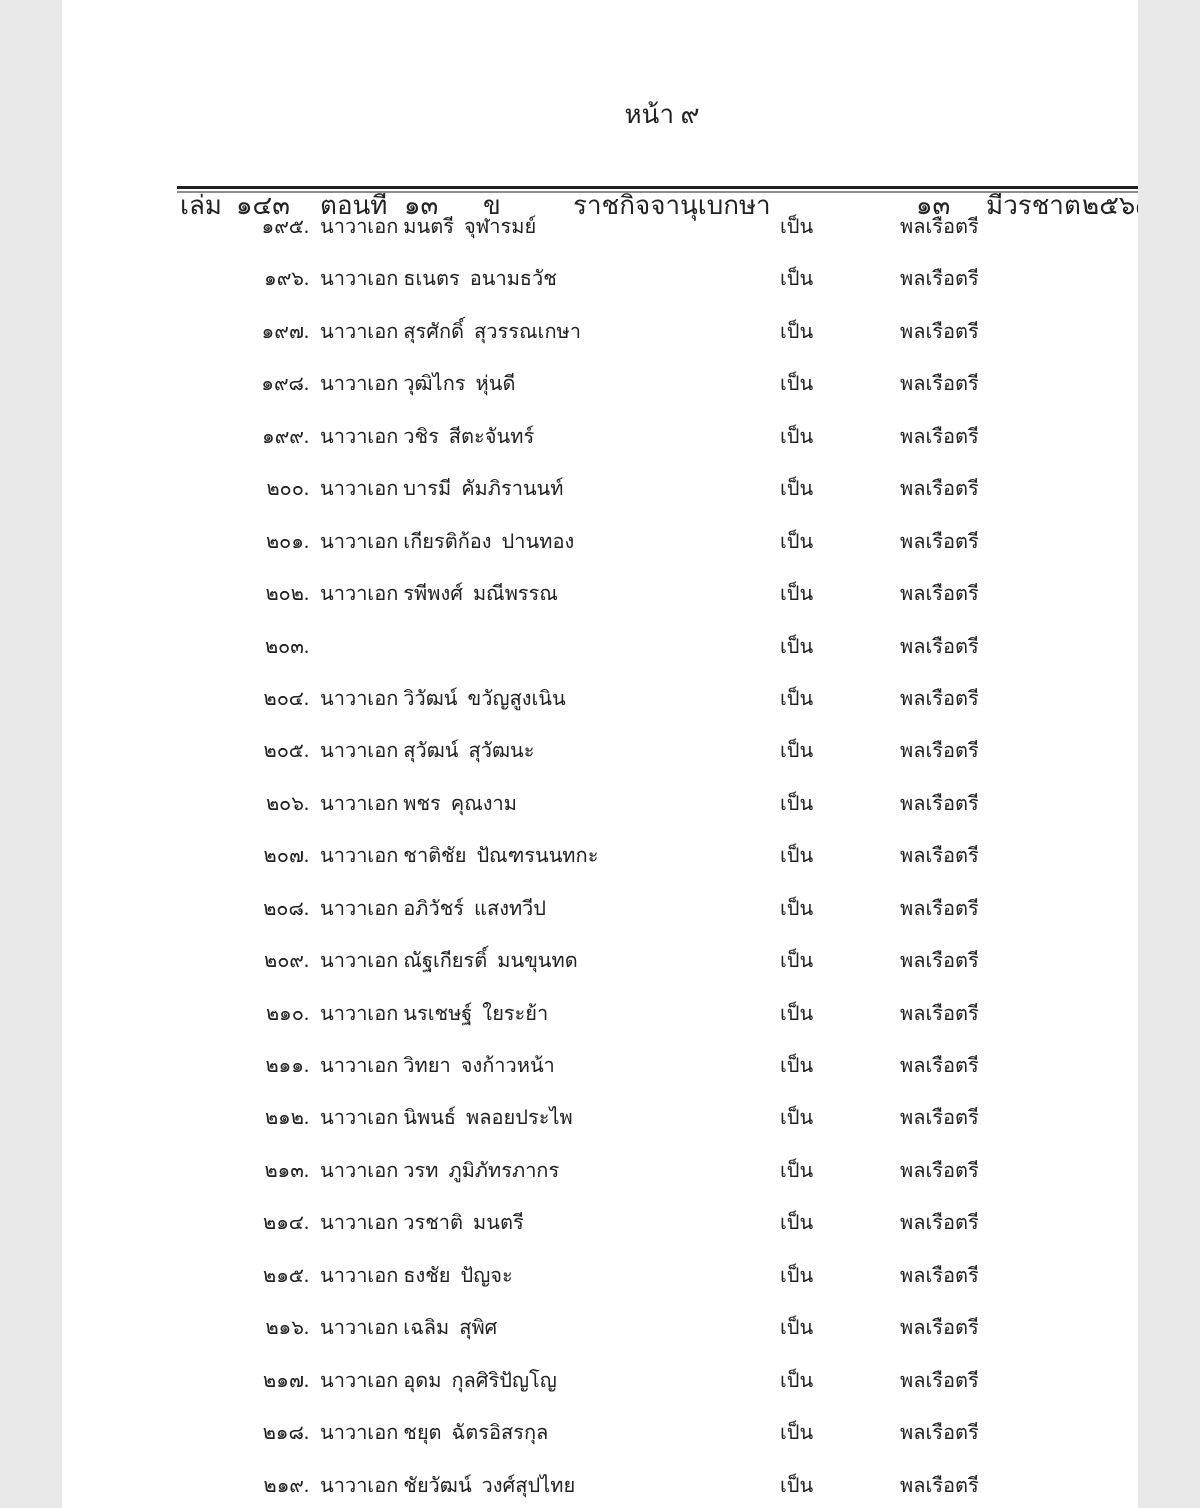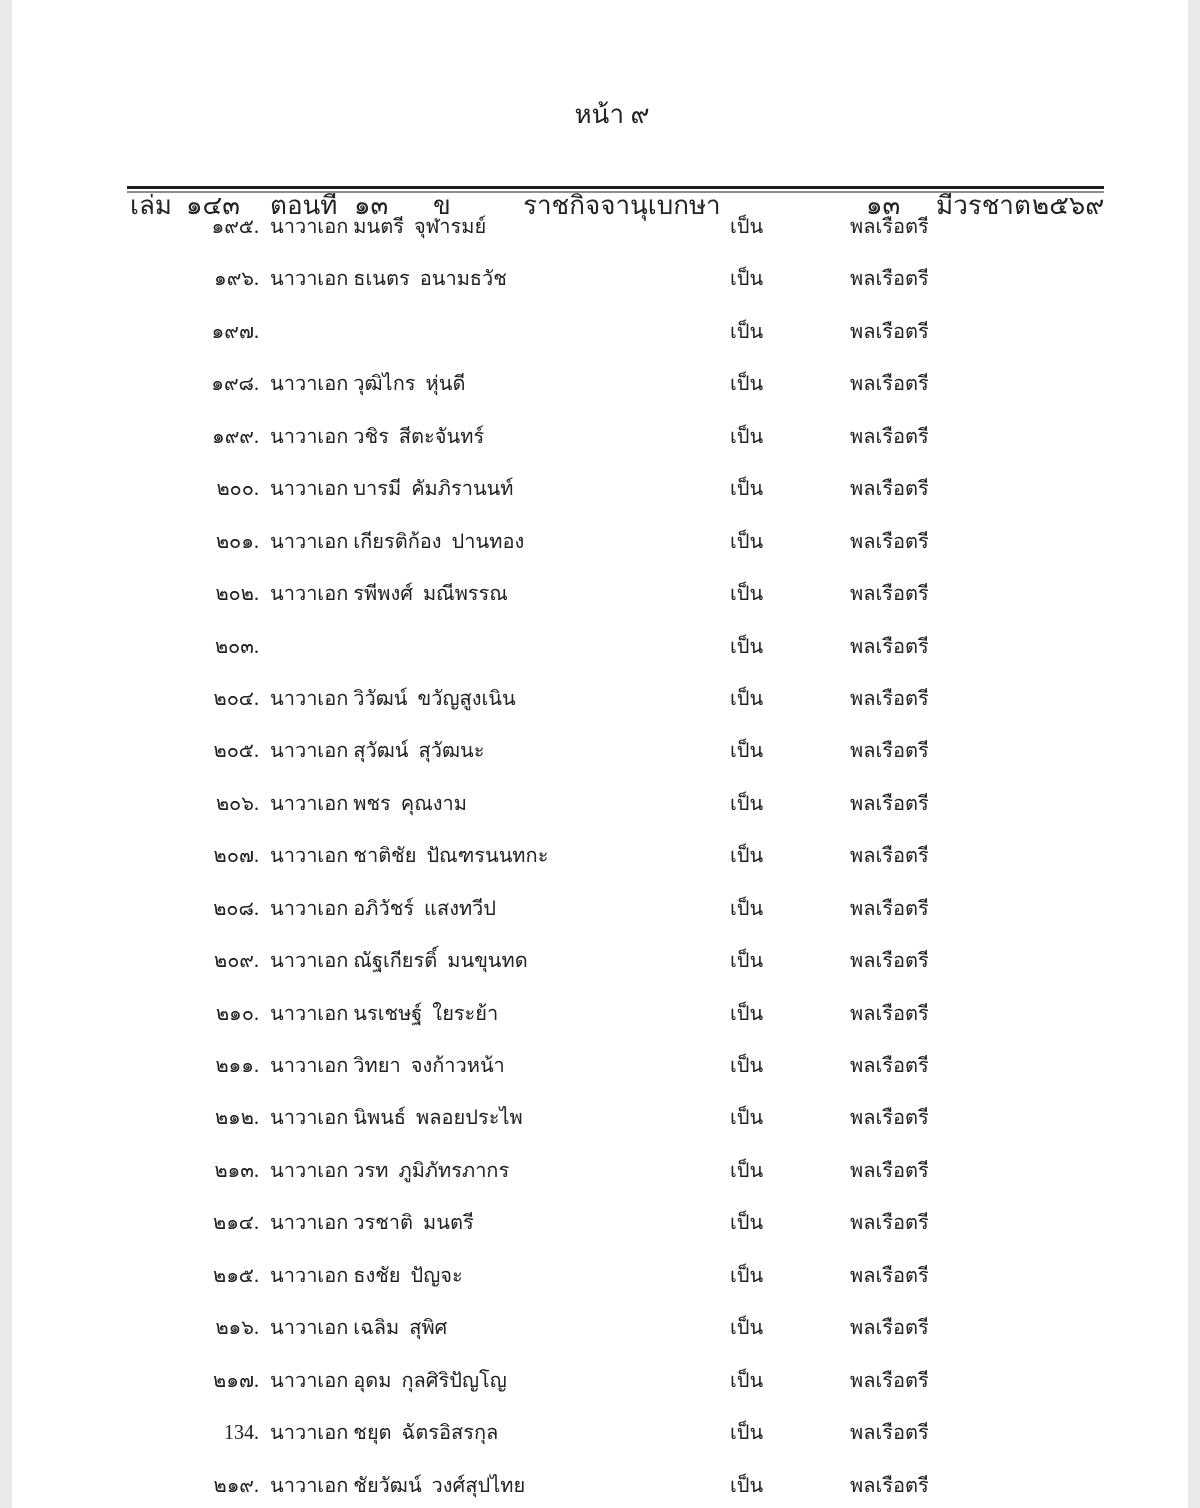--- a/index.html
+++ b/index.html
@@ -2,21 +2,21 @@
 <html lang="th"><head>
 <meta charset="utf-8">
 <style>
   html, body {
     margin: 0;
     padding: 0;
     background: #e9e9e9;
   }
   .page {
     position: relative;
-    width: 1176px;
+    width: 1076px;
     height: 1508px;
     margin: 0 auto;
     background: #ffffff;
     font-family: "Liberation Serif", "DejaVu Serif", serif;
     color: #222222;
     overflow: hidden;
   }
   
   .page-no {
     position: absolute;
@@ -112,20 +112,21 @@
 
     <div class="row">
       <span class="c-no">๑๙๖.</span>
       <span class="c-name">นาวาเอก ธเนตร  อนามธวัช</span>
       <span class="c-verb">เป็น</span>
       <span class="c-rank">พลเรือตรี</span>
     </div>
 
     <div class="row">
       <span class="c-no">๑๙๗.</span>
+      <span class="c-name">นาวาเอก สุรศักดิ์  สุวรรณเกษา</span>
       <span class="c-verb">เป็น</span>
       <span class="c-rank">พลเรือตรี</span>
     </div>
 
     <div class="row">
       <span class="c-no">๑๙๘.</span>
       <span class="c-name">นาวาเอก วุฒิไกร  หุ่นดี</span>
       <span class="c-verb">เป็น</span>
       <span class="c-rank">พลเรือตรี</span>
     </div>
@@ -256,21 +257,21 @@
     </div>
 
     <div class="row">
       <span class="c-no">๒๑๗.</span>
       <span class="c-name">นาวาเอก อุดม  กุลศิริปัญโญ</span>
       <span class="c-verb">เป็น</span>
       <span class="c-rank">พลเรือตรี</span>
     </div>
 
     <div class="row">
-      <span class="c-no">134.</span>
+      <span class="c-no">๒๑๘.</span>
       <span class="c-name">นาวาเอก ชยุต  ฉัตรอิสรกุล</span>
       <span class="c-verb">เป็น</span>
       <span class="c-rank">พลเรือตรี</span>
     </div>
 
     <div class="row">
       <span class="c-no">๒๑๙.</span>
       <span class="c-name">นาวาเอก ชัยวัฒน์  วงศ์สุปไทย</span>
       <span class="c-verb">เป็น</span>
       <span class="c-rank">พลเรือตรี</span>

